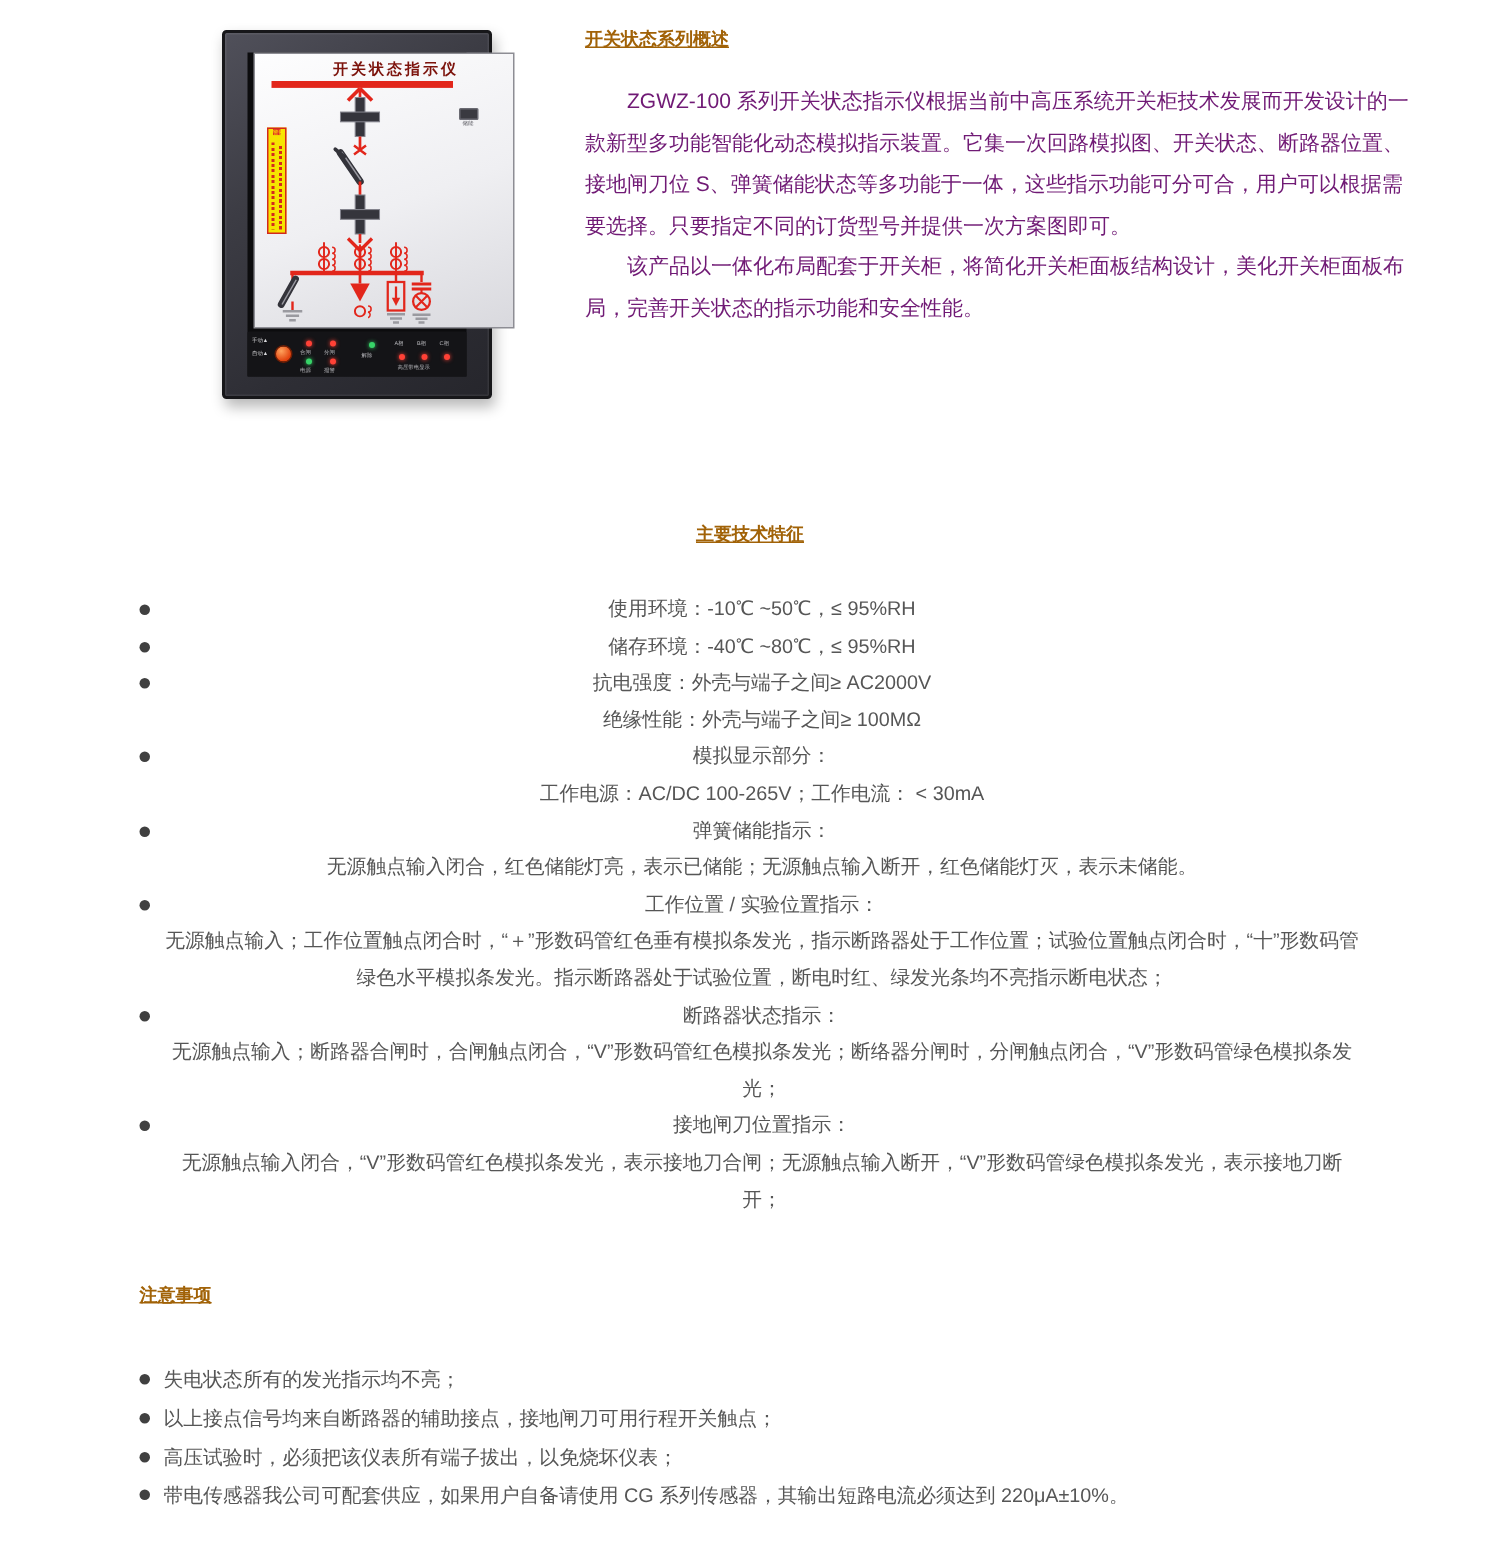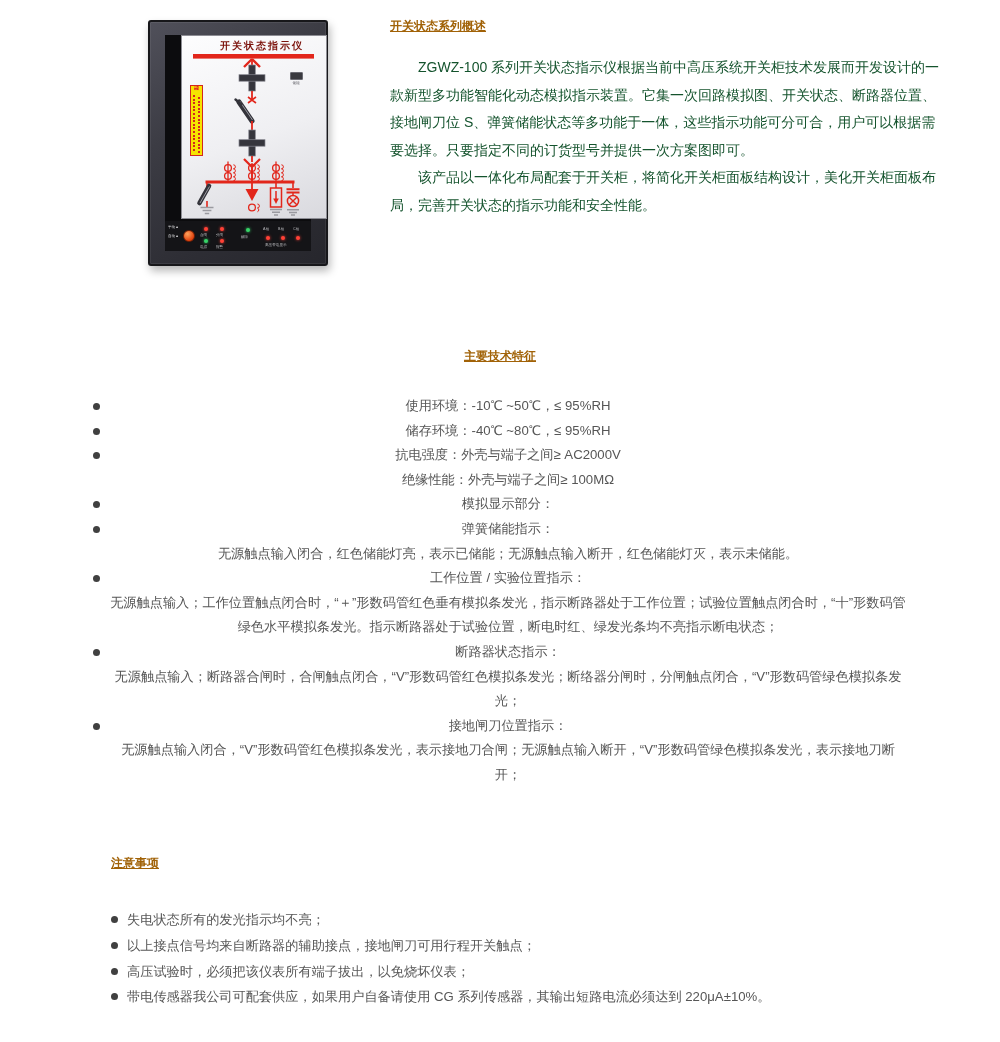--- a/index.html
+++ b/index.html
@@ -4,21 +4,21 @@
 <style>
   html,body{margin:0;padding:0;background:#ffffff;}
   body{width:1000px;height:1042px;position:relative;font-family:"Liberation Sans",sans-serif;overflow:hidden;}
 
   
   .device{position:absolute;left:148px;top:20px;width:176px;height:242px;
     background:linear-gradient(145deg,#50505a 0%,#3c3c44 35%,#2e2e35 70%,#26262c 100%);
     border:2px solid #17171a;border-radius:3px;
     box-shadow:inset 0 0 0 1px rgba(255,255,255,.07), 2px 5px 9px rgba(0,0,0,.28);}
   .device-inner{position:absolute;left:15px;top:13px;width:146px;height:216px;background:#0c0c0e;}
-  .panel{position:absolute;left:16px;top:0;width:146px;height:184px;
+  .panel{position:absolute;left:4px;top:0;width:174px;height:184px;
     background:linear-gradient(160deg,#fdfdfe 0%,#efeff2 55%,#d9d9de 100%);
     border:1px solid #8d8d94;box-sizing:border-box;padding-left:16px;}
   .panel-title{margin-top:3px;text-align:center;font-family:"Liberation Serif",serif;
     font-size:10px;font-weight:bold;color:#7c130c;letter-spacing:2px;white-space:nowrap;}
   .diagram{position:absolute;left:0;top:13px;}
   .warn{position:absolute;left:8px;top:49px;width:13px;height:71px;background:#f6e400;
     border:1px solid #d3281e;box-sizing:border-box;display:flex;flex-direction:column;align-items:center;}
   .warn-title{width:100%;height:9px;background:#e03026;color:#ffe900;font-size:8px;line-height:9px;
     text-align:center;transform:scale(.45);transform-origin:center top;white-space:nowrap;}
   .warn-body{flex:1;width:7px;margin:0 0 2px;
@@ -37,29 +37,29 @@
   .led{position:absolute;width:4px;height:4px;border-radius:50%;}
   .led.red{background:#ff4136;box-shadow:0 0 3px #ff4136;}
   .led.green{background:#37d468;box-shadow:0 0 3px #37d468;}
   .knob{position:absolute;width:10px;height:10px;border-radius:50%;
     background:radial-gradient(circle at 35% 30%,#ffa25c,#e2430f 70%);border:1px solid #6e1e05;}
 
   
   .overview{position:absolute;left:390px;top:18px;width:552px;}
   .sec-title{font-size:12px;font-weight:700;color:#a16207;margin:0;text-decoration:underline;}
   .overview .sec-title{margin-bottom:19px;}
-  .para{font-size:14px;line-height:27.5px;color:#14532d;text-indent:2em;margin:0;}
+  .para{font-size:14px;line-height:27.5px;color:#701a75;text-indent:2em;margin:0;}
 
   .features{position:absolute;left:93px;top:348px;width:814px;text-align:center;}
   .features .sec-title{margin-bottom:29px;}
   .feat-item{display:flex;font-size:13.2px;line-height:24.6px;color:#565656;}
   .dot{flex:none;width:7px;height:7px;border-radius:50%;background:#404040;margin:9px 9px 0 0;}
   .feat-text{flex:1;}
 
-  .notes{position:absolute;left:111px;top:855px;width:864px;}
+  .notes{position:absolute;left:93px;top:855px;width:864px;}
   .notes .sec-title{margin-bottom:35px;}
   .note-item{display:flex;font-size:13.2px;line-height:25.8px;color:#565656;}
 </style>
 </head>
 <body>
 
 <div class="device">
   <div class="device-inner">
     <div class="panel">
       <div class="panel-title">开关状态指示仪</div>
@@ -204,20 +204,21 @@
         <span class="dot"></span>
         <div class="feat-text">
           <div>抗电强度：外壳与端子之间≥ AC2000V</div>
           <div>绝缘性能：外壳与端子之间≥ 100MΩ</div>
         </div>
       </div>
       <div class="feat-item">
         <span class="dot"></span>
         <div class="feat-text">
           <div>模拟显示部分：</div>
+          <div>工作电源：AC/DC 100-265V；工作电流： &lt; 30mA</div>
         </div>
       </div>
       <div class="feat-item">
         <span class="dot"></span>
         <div class="feat-text">
           <div>弹簧储能指示：</div>
           <div>无源触点输入闭合，红色储能灯亮，表示已储能；无源触点输入断开，红色储能灯灭，表示未储能。</div>
         </div>
       </div>
       <div class="feat-item">

